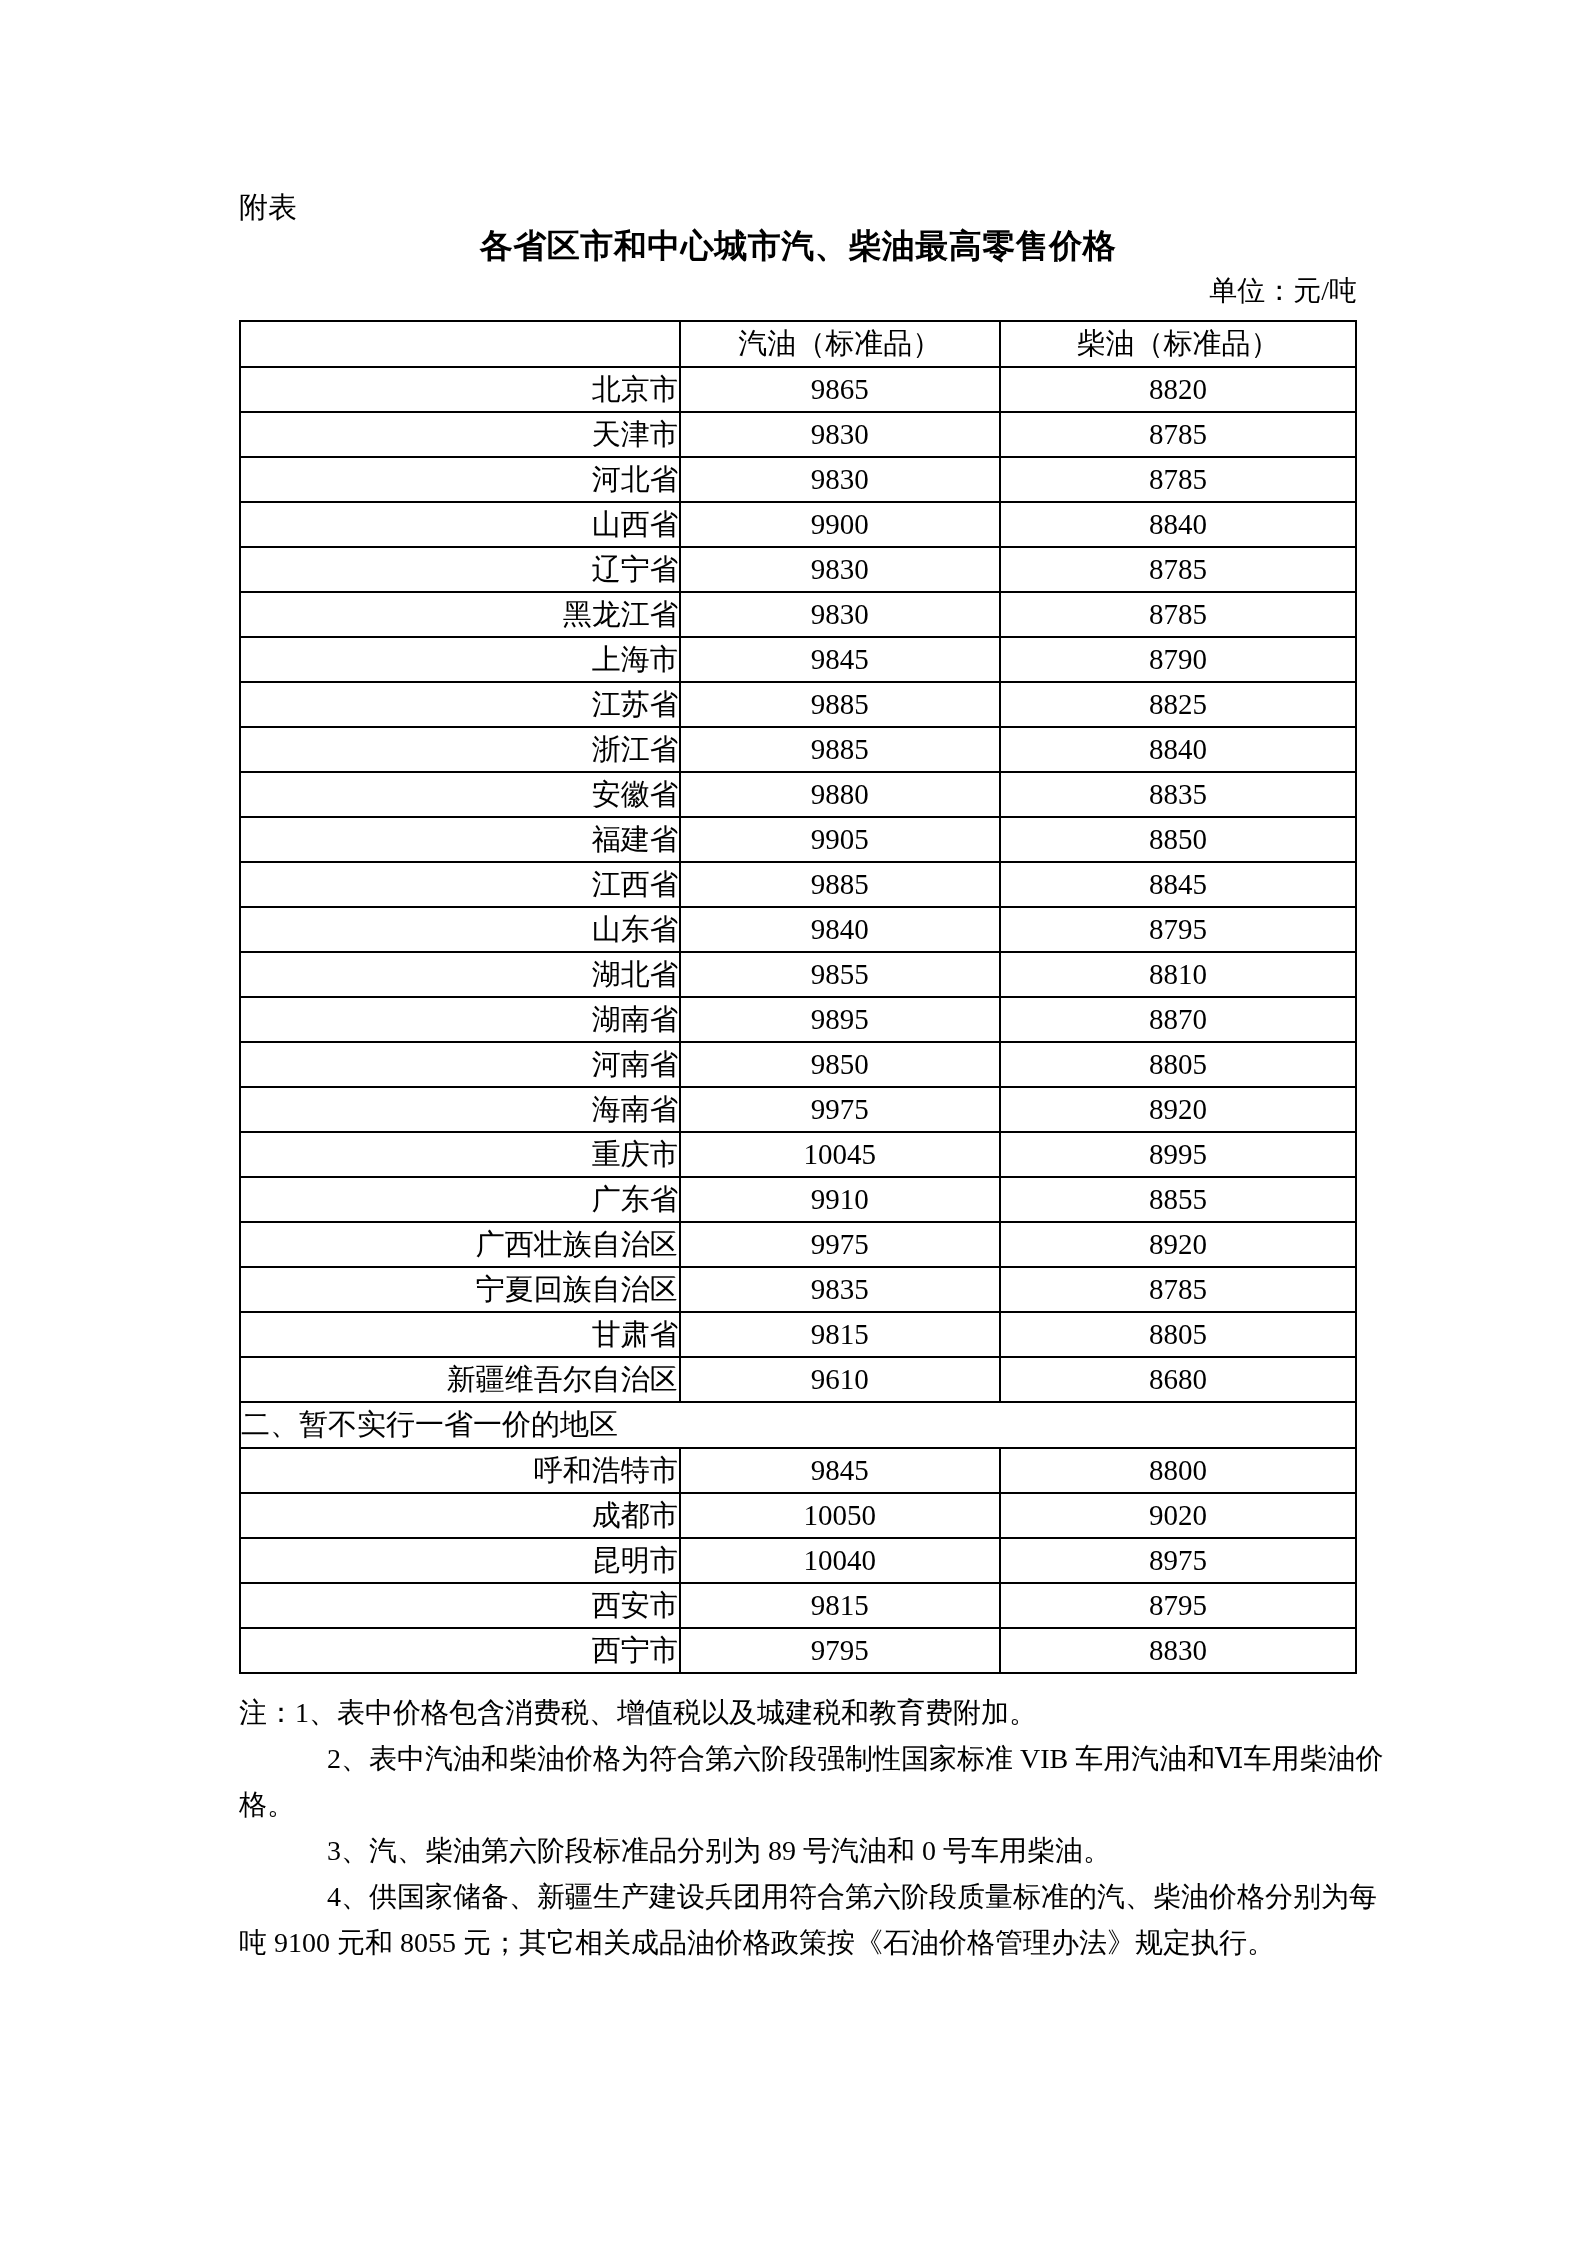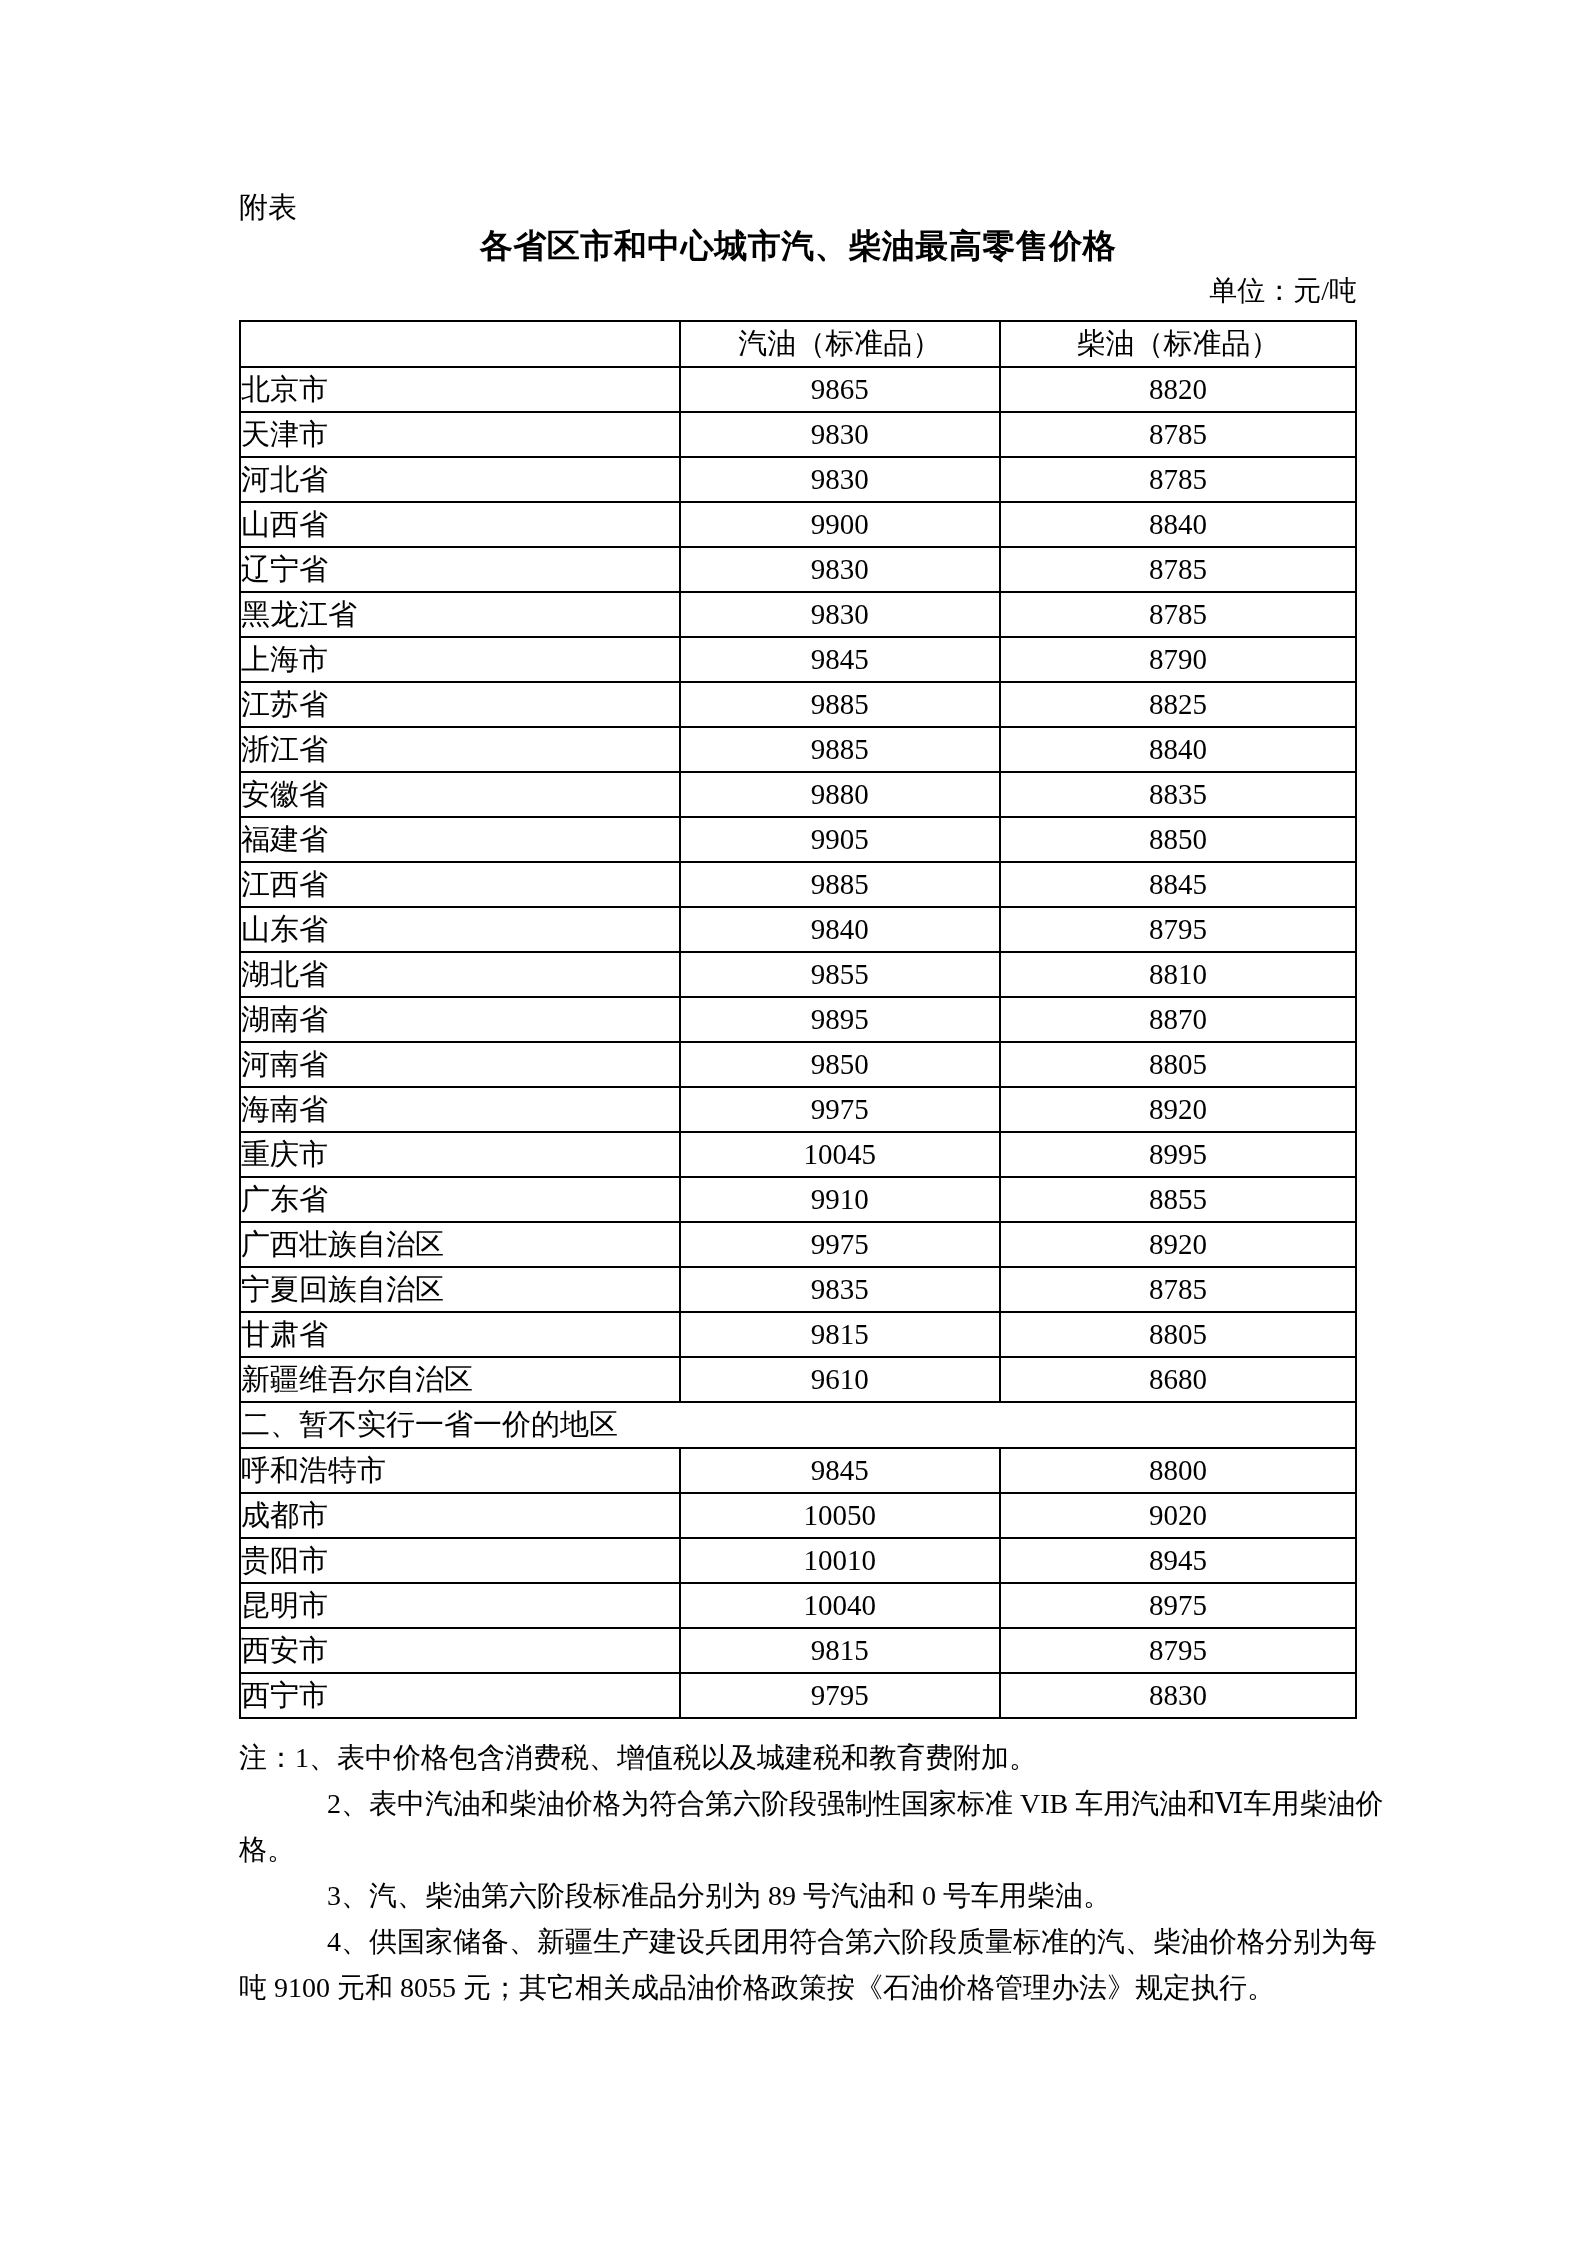--- a/index.html
+++ b/index.html
@@ -59,22 +59,23 @@
     height: 44px;
     text-align: center;
   }
   .section-cell {
     height: 44px;
     text-align: left;
     padding-left: 6px;
   }
   .region-cell {
     height: 43px;
-    text-align: left;
+    text-align: right;
     padding-left: 88px;
+    border-radius: 20px;
   }
   .price-cell {
     height: 43px;
     text-align: center;
     font-size: 30px;
   }
   .notes {
     margin-top: 16px;
     width: 1118px;
     font-size: 28px;
@@ -231,25 +232,20 @@
           <td class="region-cell">呼和浩特市</td>
           <td class="price-cell">9845</td>
           <td class="price-cell">8800</td>
         </tr>
         <tr>
           <td class="region-cell">成都市</td>
           <td class="price-cell">10050</td>
           <td class="price-cell">9020</td>
         </tr>
         <tr>
-          <td class="region-cell">贵阳市</td>
-          <td class="price-cell">10010</td>
-          <td class="price-cell">8945</td>
-        </tr>
-        <tr>
           <td class="region-cell">昆明市</td>
           <td class="price-cell">10040</td>
           <td class="price-cell">8975</td>
         </tr>
         <tr>
           <td class="region-cell">西安市</td>
           <td class="price-cell">9815</td>
           <td class="price-cell">8795</td>
         </tr>
         <tr>

